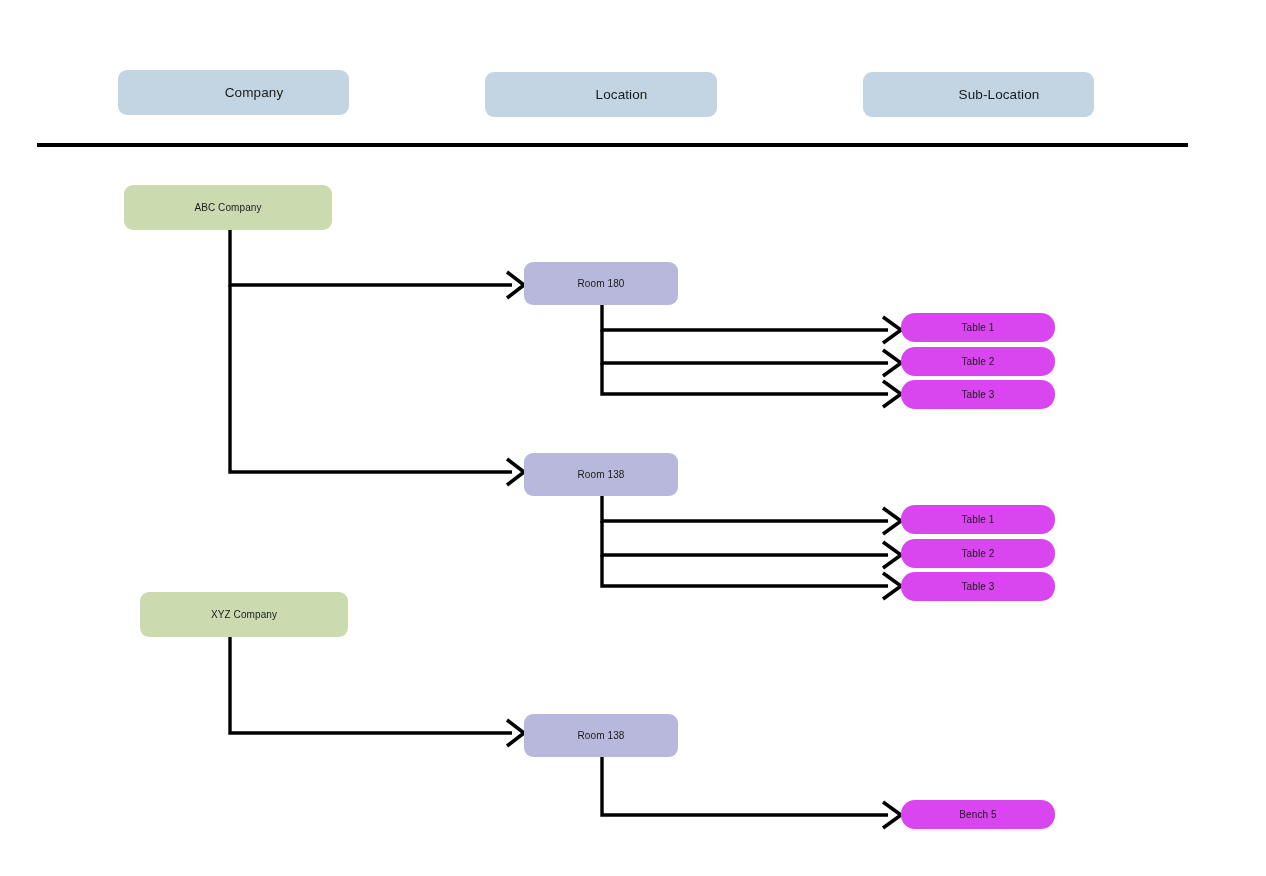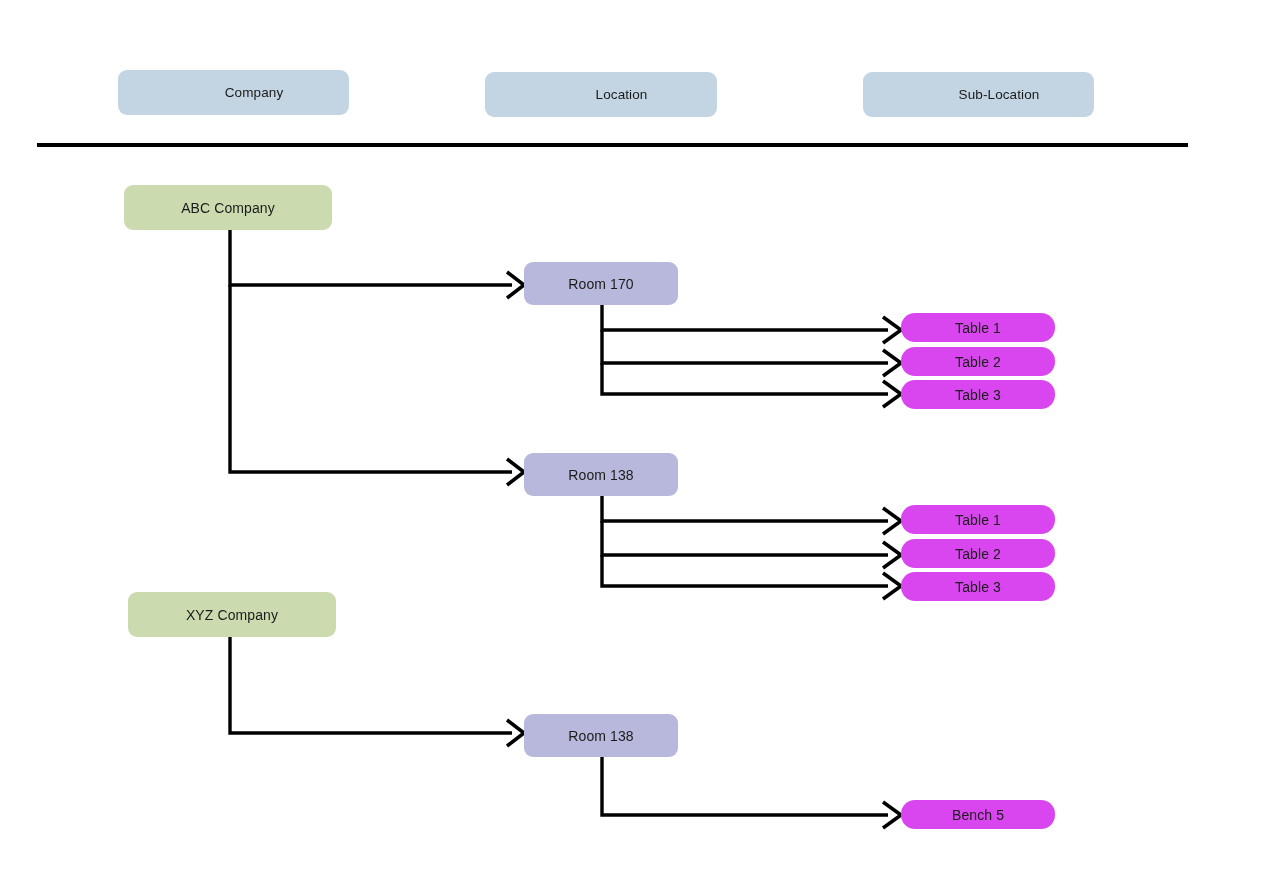--- a/index.html
+++ b/index.html
@@ -62,21 +62,21 @@
 
   
   .node {
     position: absolute;
     z-index: 3;
     display: flex;
     align-items: center;
     justify-content: center;
     border-radius: 9px;
     color: #1b1b1b;
-    font-size: 14px;
+    font-size: 10px;
     letter-spacing: .1px;
     box-sizing: border-box;
   }
   .node.company  { background: #cbdbaf; }
   .node.location { background: #b8b8dc; }
   .node.sub      { background: #d946ef; border-radius: 14px; }
 </style>
 </head>
 <body>
 
@@ -126,26 +126,26 @@
   </div>
   <div class="header-box" style="left:485px;top:72px;width:232px;height:45px;">
     <span>Location</span>
   </div>
 
   <div class="divider"></div>
 
   <div class="node company" style="left:124px;top:185px;width:208px;height:45px;">
     <span>ABC Company</span>
   </div>
-  <div class="node company" style="left:128px;top:592px;width:208px;height:45px;">
+  <div class="node company" style="left:140px;top:592px;width:208px;height:45px;">
     <span>XYZ Company</span>
   </div>
 
   <div class="node location" style="left:524px;top:262px;width:154px;height:43px;">
-    <span>Room 170</span>
+    <span>Room 180</span>
   </div>
   <div class="node location" style="left:524px;top:453px;width:154px;height:43px;">
     <span>Room 138</span>
   </div>
   <div class="node location" style="left:524px;top:714px;width:154px;height:43px;">
     <span>Room 138</span>
   </div>
 
   <div class="node sub" style="left:901px;top:313px;width:154px;height:29px;">
     <span>Table 1</span>

